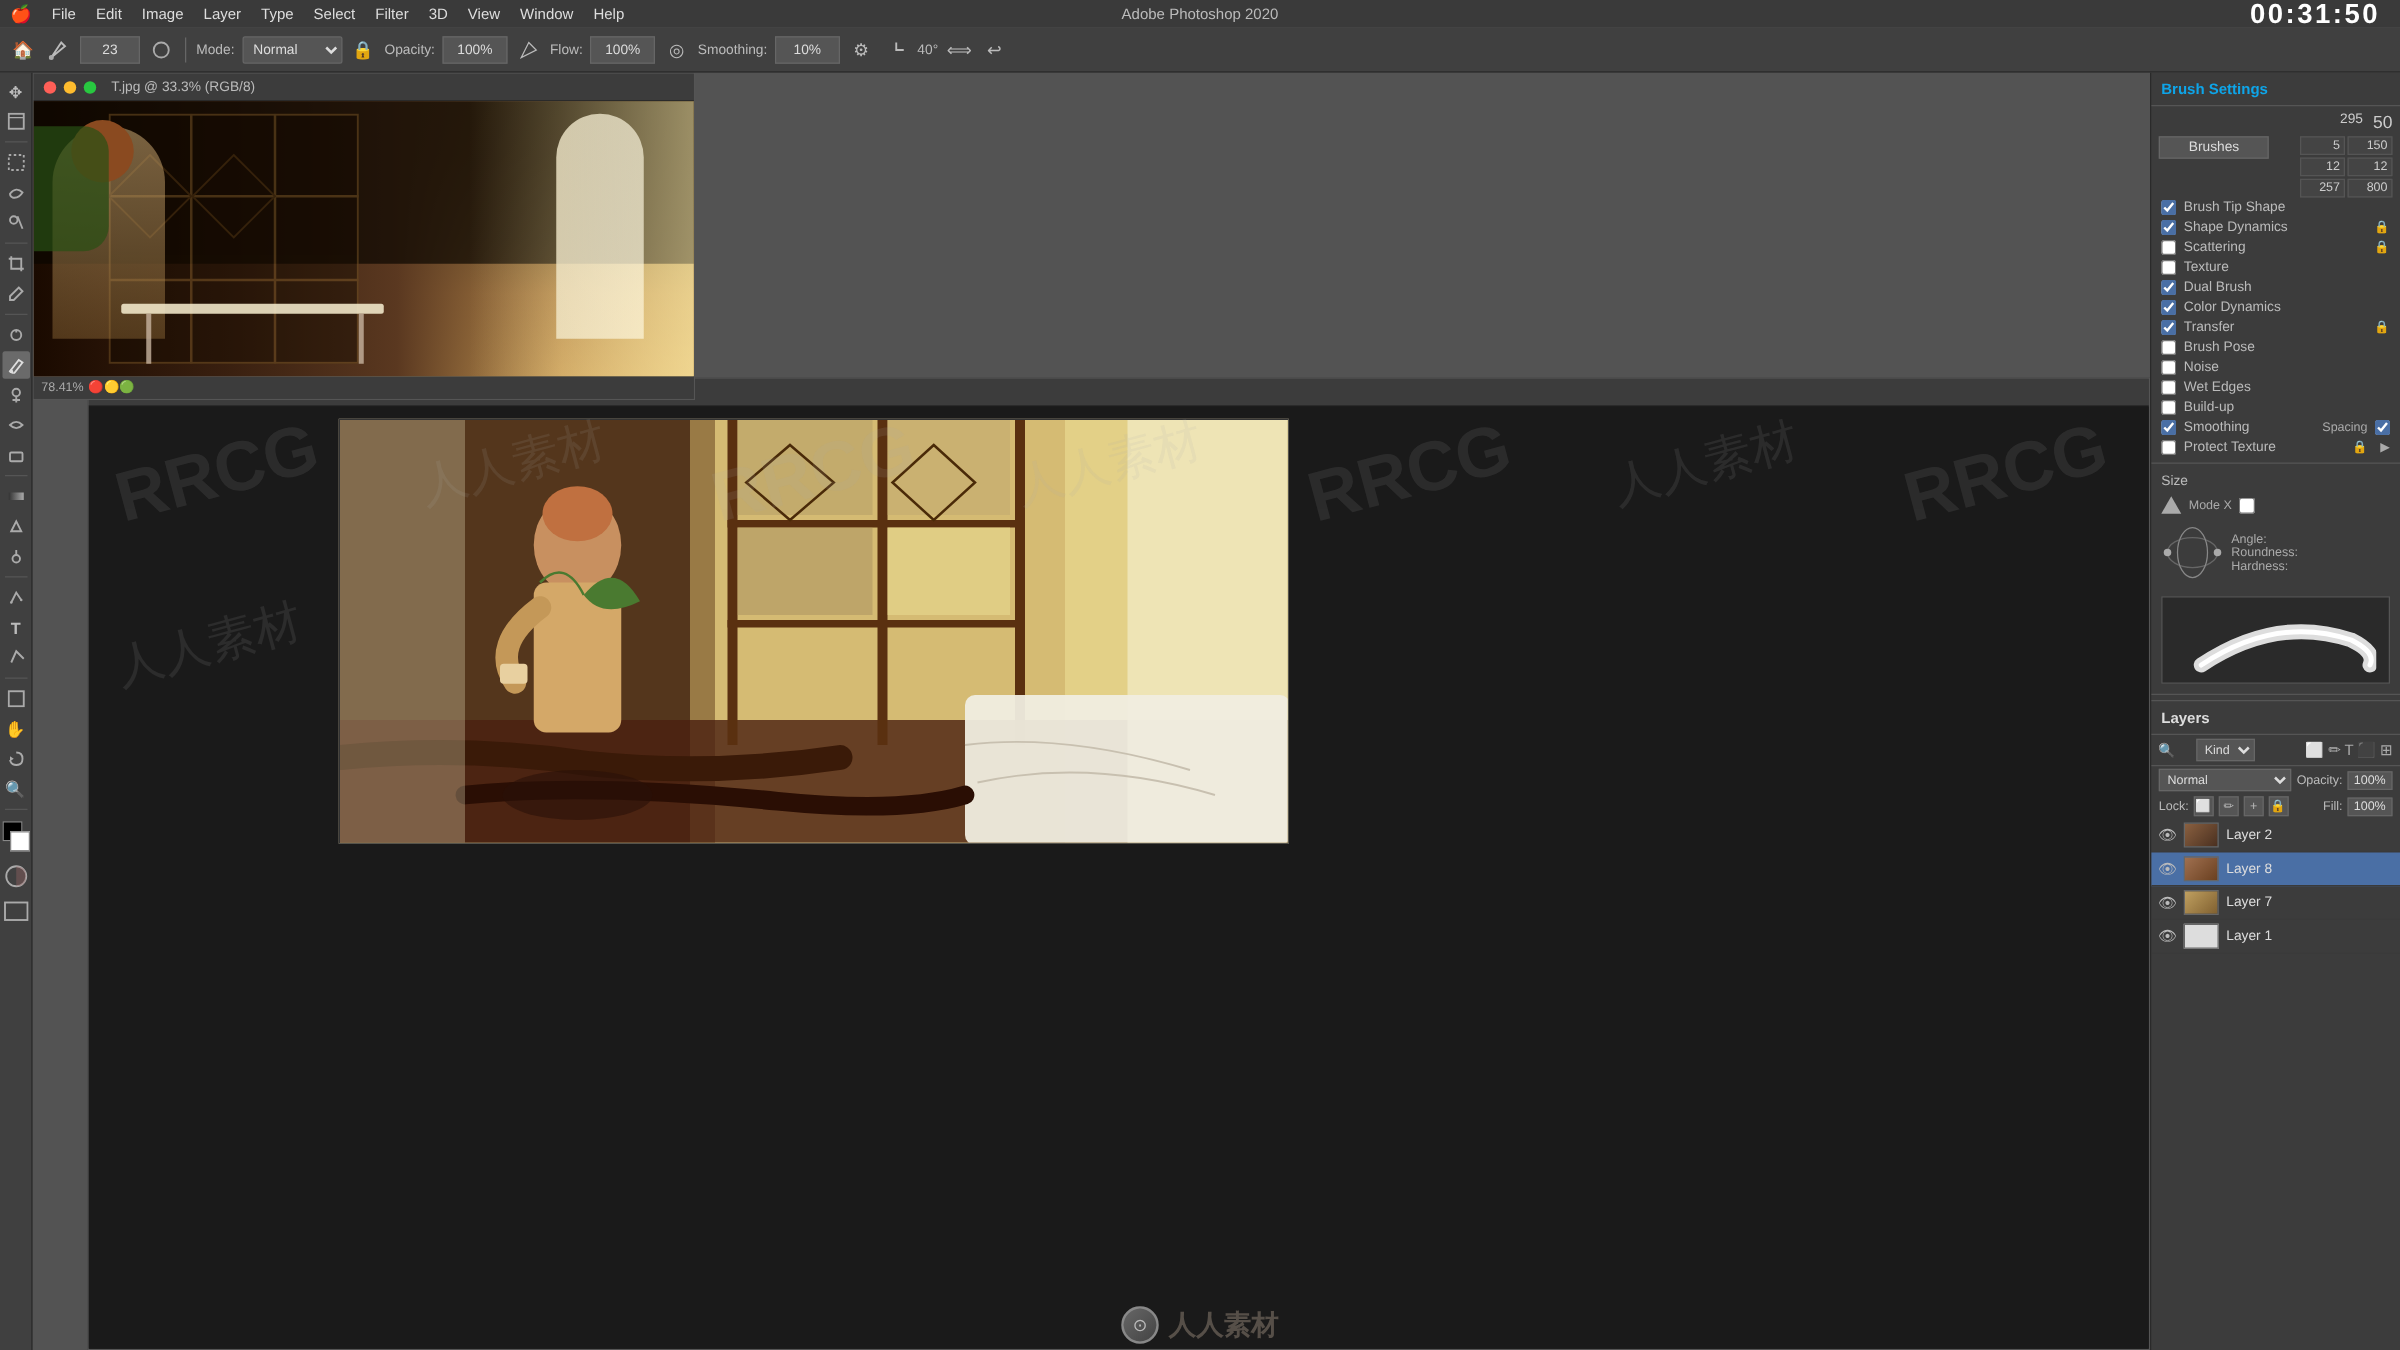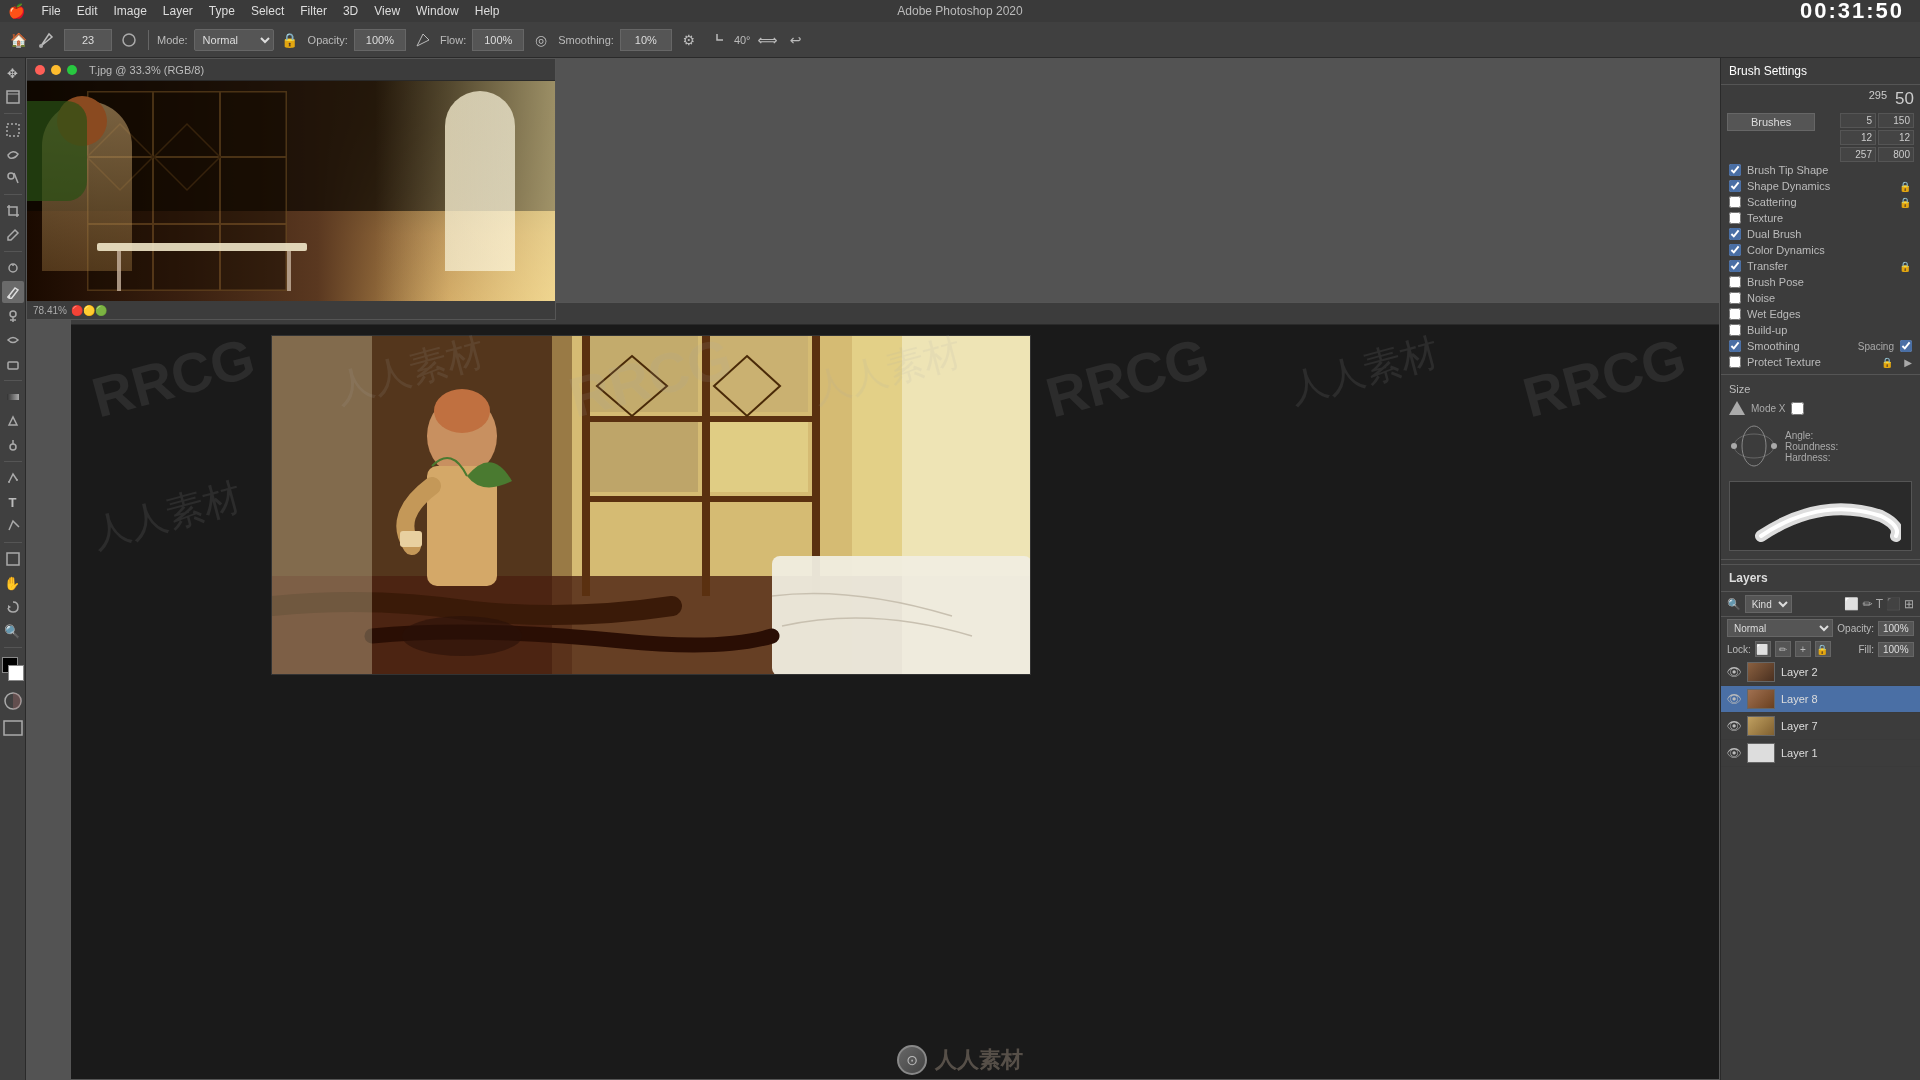--- a/index.html
+++ b/index.html
@@ -149,22 +149,22 @@
       background: #3c3c3c;
       border-left: 1px solid #2a2a2a;
       z-index: 90;
       overflow-y: auto;
     }
 
     
     .brush-settings-header {
       padding: 6px 8px;
       font-size: 12px;
-      font-weight: normal;
-      color: #ffffff;
+      font-weight: bold;
+      color: #0ea5e9;
       border-bottom: 1px solid #555;
     }
 
     .brush-checkrow {
       display: flex;
       align-items: center;
       padding: 2px 8px;
       gap: 6px;
       font-size: 11px;
       color: #bbb;
@@ -225,20 +225,21 @@
       gap: 4px;
       border-bottom: 1px solid #555;
     }
     .layers-kind-select {
       background: #555;
       border: 1px solid #666;
       color: #ddd;
       font-size: 10px;
       height: 18px;
       padding: 0 2px;
+      margin-left: 12px;
     }
     .layers-mode-row {
       display: flex;
       align-items: center;
       padding: 2px 6px;
       gap: 4px;
       font-size: 10px;
       color: #bbb;
     }
     .layers-mode-select {
@@ -648,21 +649,21 @@
       </svg>
   </div>
 </div>
 
 <div id="right-panel">
 
   <div class="brush-settings-header">Brush Settings</div>
 
   <div style="display:flex;justify-content:flex-end;padding:4px 6px;gap:8px;">
     <span style="font-size:11px;color:#ccc;">295</span>
-    <span style="font-size:17px;color:#ccc;text-align:center;">50</span>
+    <span style="font-size:14px;color:#ccc;text-align:center;">50</span>
   </div>
 
   <div style="display:flex;align-items:flex-start;padding:0 6px;">
     <button style="background:#555;border:1px solid #666;color:#ddd;font-size:11px;padding:2px 23px;cursor:pointer;">Brushes</button>
     <div style="margin-left:auto;display:grid;grid-template-columns:1fr 1fr;gap:2px;">
       <div class="num-box">5</div>
       <div class="num-box">150</div>
       <div class="num-box">12</div>
       <div class="num-box">12</div>
       <div class="num-box">257</div>

